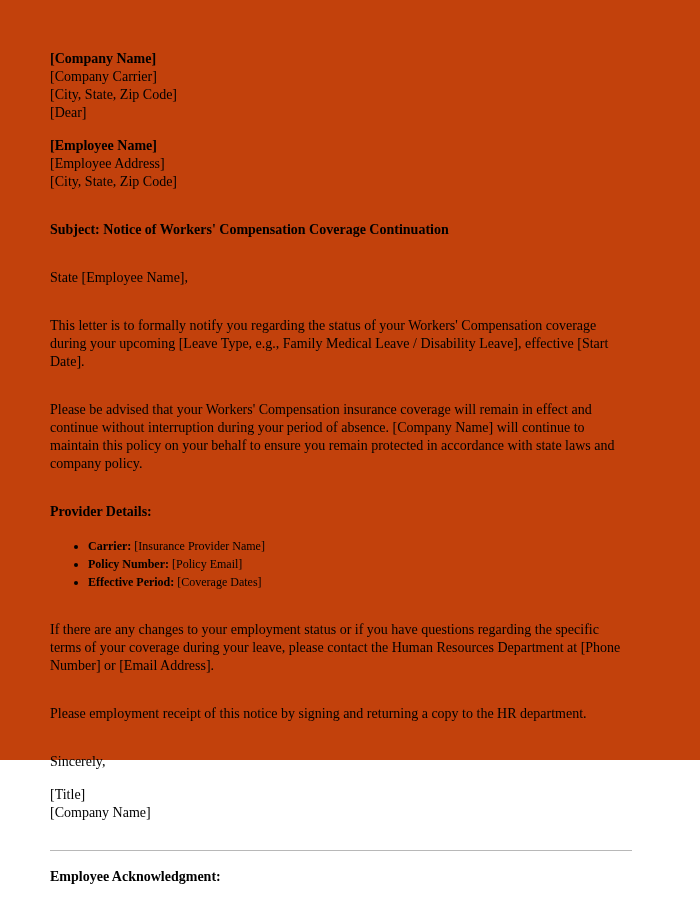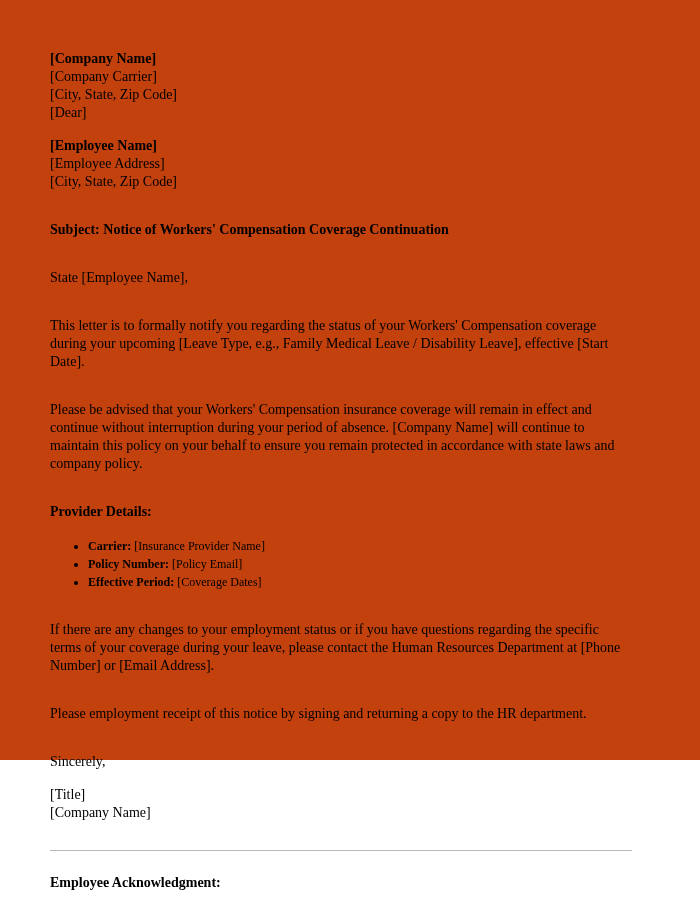--- a/index.html
+++ b/index.html
@@ -35,21 +35,21 @@
   }
   ul.coverage-list li {
     font-size: 12px;
     line-height: 18px;
   }
   hr.divider {
     border: none;
     border-top: 1px solid #b8b8b8;
     margin-top: 28px;
   }
-  .ack-heading { margin-top: 23px; }
+  .ack-heading { margin-top: 17px; }
 </style>
 </head>
 <body>
 
 <div class="page">
 
   <div class="sender-block">
     <div class="line bold">[Company Name]</div>
     <div class="line">[Company Carrier]</div>
     <div class="line">[City, State, Zip Code]</div>

